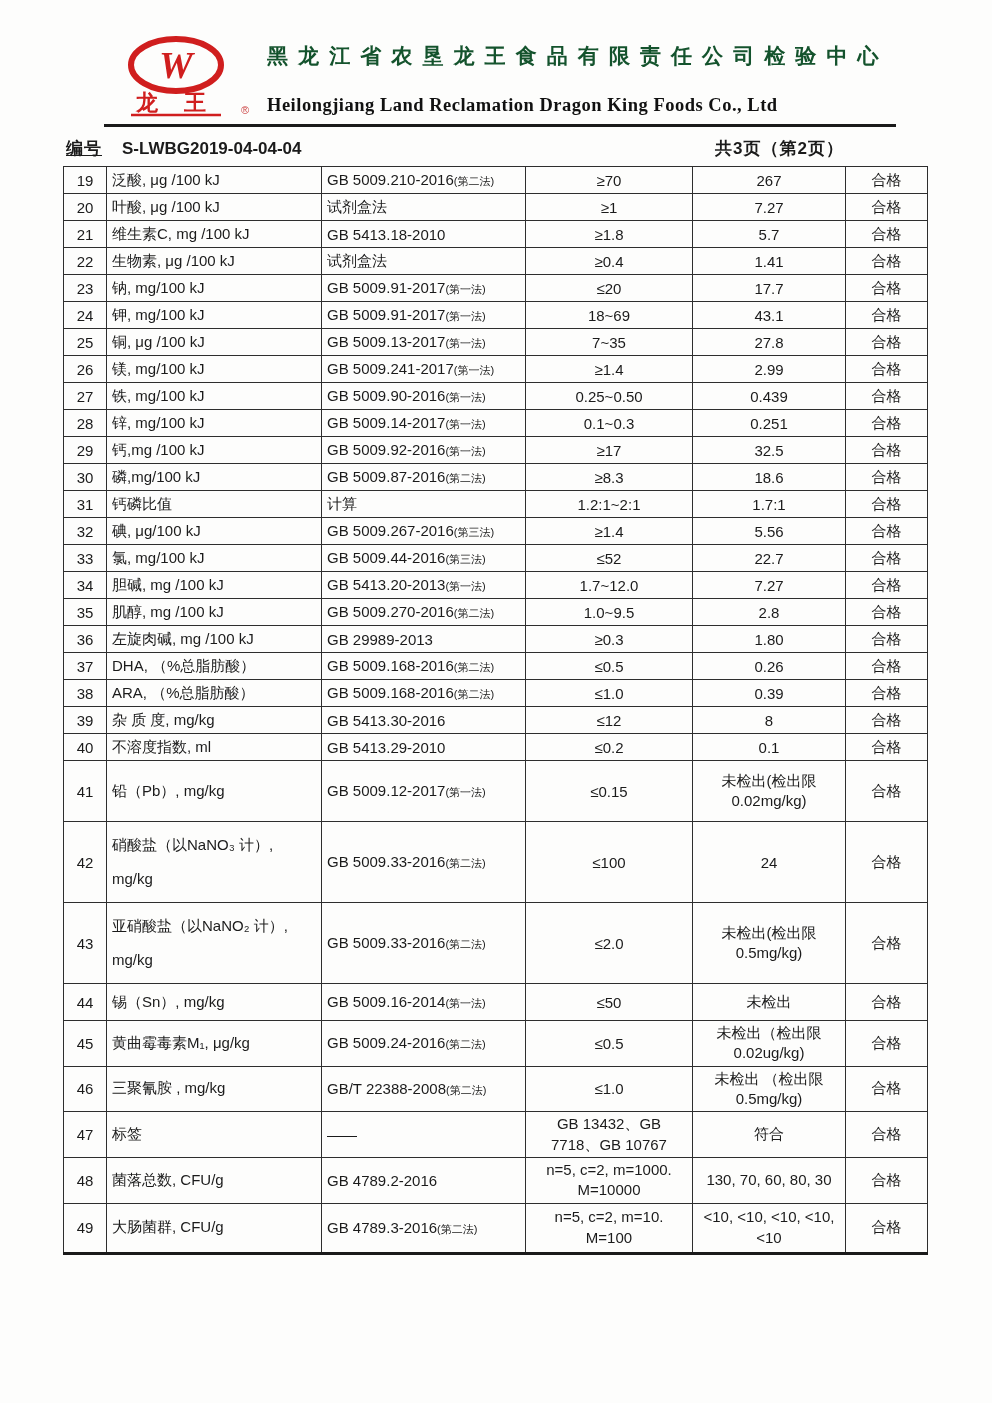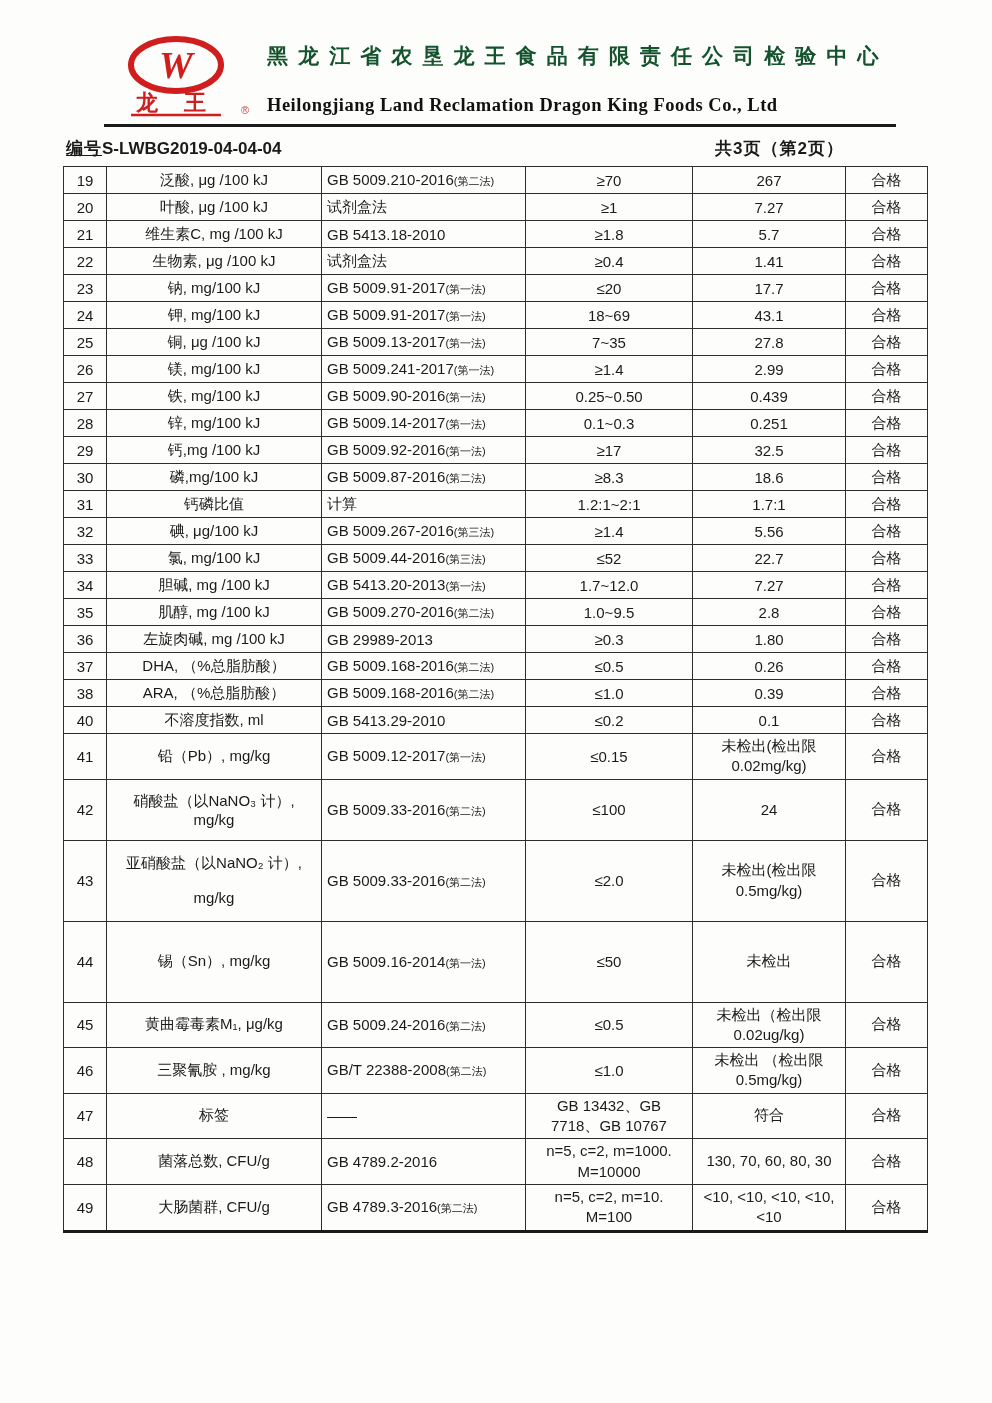--- a/index.html
+++ b/index.html
@@ -36,41 +36,41 @@
   .rule{
     margin:4px 0 0 104px;
     width:792px;height:3px;background:#1a1a1a;
   }
   
   .docinfo{
     display:flex;justify-content:space-between;align-items:center;
     padding:10px 148px 6px 66px;
   }
   .doc-left{font-size:17px;font-weight:bold;white-space:nowrap;}
-  .doc-left .lbl{letter-spacing:1px;margin-right:0;text-decoration:underline;}
+  .doc-left .lbl{letter-spacing:1px;margin-right:20px;text-decoration:underline;}
   .doc-right{font-size:17px;font-weight:bold;white-space:nowrap;letter-spacing:1px;}
   
   table.report{
     margin-left:63px;
     width:864px;
     border-collapse:collapse;
     table-layout:fixed;
     border:1px solid #2e2e2e;
     border-bottom:3px solid #1a1a1a;
   }
   table.report td{
     border:1px solid #2e2e2e;
     padding:2px 5px;
     font-size:15px;
     vertical-align:middle;
     color:#1b1b1b;
     overflow:hidden;
   }
   td.c-no{text-align:center;}
-  td.c-item{text-align:center;padding-left:11px;}
+  td.c-item{text-align:left;padding-left:11px;}
   td.c-method{text-align:left;padding-left:13px;}
   td.c-std,td.c-res,td.c-verdict{text-align:center;}
   td .note{font-size:11px;}
   td.small, .small{font-size:12.5px;line-height:1.35;}
   td.leftalign{text-align:center;padding-left:9px;}
   
   tbody tr{height:27px;}
     tbody tr:nth-child(23){height:61px;}
   
   tbody tr:nth-child(24),tbody tr:nth-child(25){height:81px;}
@@ -276,20 +276,28 @@
   </tr>
         <tr>
     <td class="c-no">38</td>
     <td class="c-item">ARA, （%总脂肪酸）</td>
     <td class="c-method"><span>GB 5009.168-2016</span><span class="note">(第二法)</span></td>
     <td class="c-std">≤1.0</td>
     <td class="c-res">0.39</td>
     <td class="c-verdict">合格</td>
   </tr>
         <tr>
+    <td class="c-no">39</td>
+    <td class="c-item">杂 质 度, mg/kg</td>
+    <td class="c-method"><span>GB 5413.30-2016</span><span class="note"></span></td>
+    <td class="c-std">≤12</td>
+    <td class="c-res">8</td>
+    <td class="c-verdict">合格</td>
+  </tr>
+        <tr>
     <td class="c-no">40</td>
     <td class="c-item">不溶度指数, ml</td>
     <td class="c-method"><span>GB 5413.29-2010</span><span class="note"></span></td>
     <td class="c-std">≤0.2</td>
     <td class="c-res">0.1</td>
     <td class="c-verdict">合格</td>
   </tr>
         <tr>
     <td class="c-no">41</td>
     <td class="c-item">铅（Pb）, mg/kg</td>

